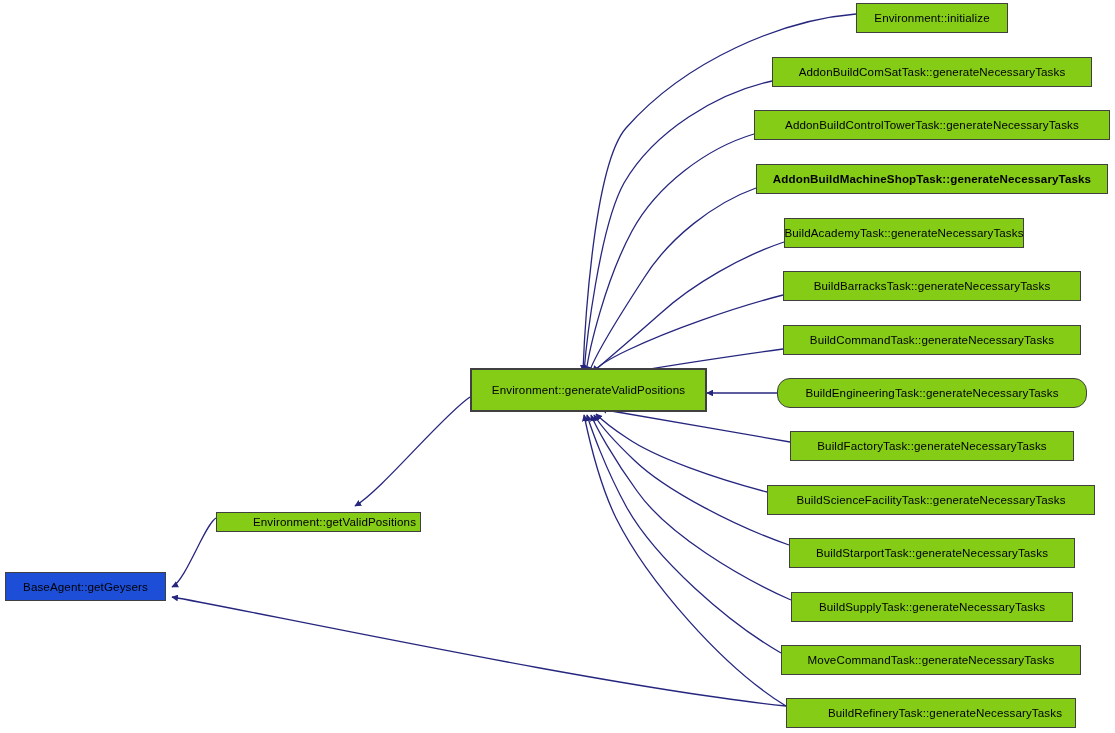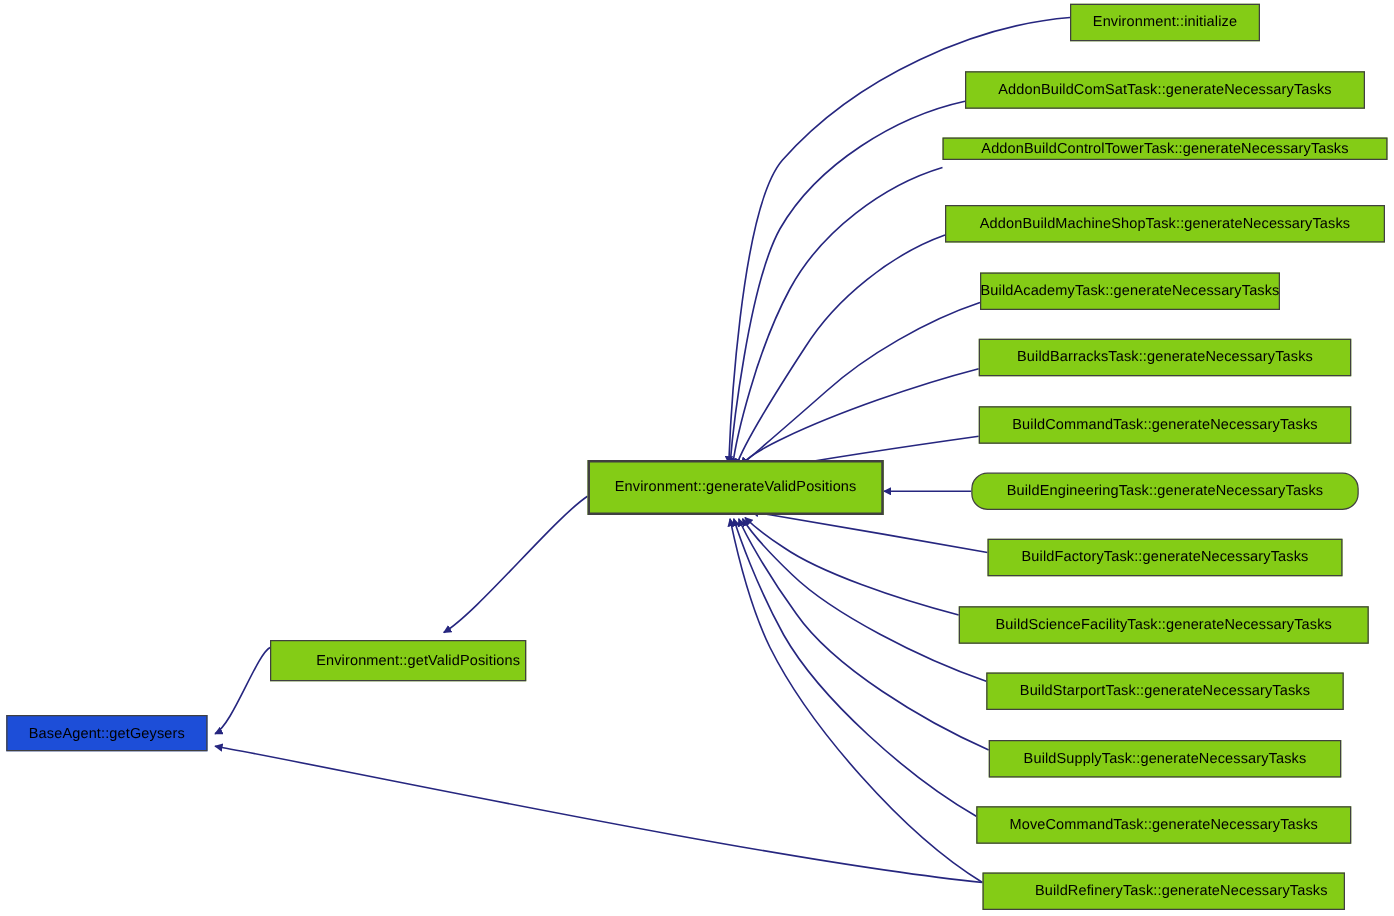--- a/index.html
+++ b/index.html
@@ -82,36 +82,36 @@
         <path d="M 791,600 C 739,577 667,534 637,491 C 613,458 596,427 591,415" fill="none" stroke="#26267f" stroke-width="1.3" marker-end="url(#arrow)"></path>
         <path d="M 781,653 C 727,622 656,559 627,508 C 605,468 591,428 587,415" fill="none" stroke="#26267f" stroke-width="1.3" marker-end="url(#arrow)"></path>
         <path d="M 786,706 C 722,667 647,580 616,518 C 597,479 587,429 584,415" fill="none" stroke="#26267f" stroke-width="1.3" marker-end="url(#arrow)"></path>
       </g>
   </svg>
 
   <div id="nodes">
       <div class="node highlight" style="left: 5px; top: 572px; width: 161px; height: 29px;">
         <span class="node-label">BaseAgent::getGeysers</span>
       </div>
-      <div class="node" style="left: 216px; top: 512px; width: 205px; height: 33px; padding-left: 32px;">
+      <div class="node" style="left: 216px; top: 512px; width: 205px; height: 20px; padding-left: 32px;">
         <span class="node-label">Environment::getValidPositions</span>
       </div>
       <div class="node current" style="left: 470px; top: 368px; width: 237px; height: 44px;">
         <span class="node-label">Environment::generateValidPositions</span>
       </div>
       <div class="node" style="left: 856px; top: 3px; width: 152px; height: 30px;">
         <span class="node-label">Environment::initialize</span>
       </div>
       <div class="node" style="left: 772px; top: 57px; width: 320px; height: 30px;">
         <span class="node-label">AddonBuildComSatTask::generateNecessaryTasks</span>
       </div>
-      <div class="node" style="left: 754px; top: 110px; width: 356px; height: 18px;">
+      <div class="node" style="left: 754px; top: 110px; width: 356px; height: 30px;">
         <span class="node-label">AddonBuildControlTowerTask::generateNecessaryTasks</span>
       </div>
-      <div class="node" style="left: 756px; top: 164px; width: 352px; height: 30px;">
+      <div class="node" style="left: 756px; top: 164px; width: 352px; height: 30px; font-weight: bold;">
         <span class="node-label">AddonBuildMachineShopTask::generateNecessaryTasks</span>
       </div>
       <div class="node" style="left: 784px; top: 218px; width: 240px; height: 30px;">
         <span class="node-label">BuildAcademyTask::generateNecessaryTasks</span>
       </div>
       <div class="node" style="left: 783px; top: 271px; width: 298px; height: 30px;">
         <span class="node-label">BuildBarracksTask::generateNecessaryTasks</span>
       </div>
       <div class="node" style="left: 783px; top: 325px; width: 298px; height: 30px;">
         <span class="node-label">BuildCommandTask::generateNecessaryTasks</span>

